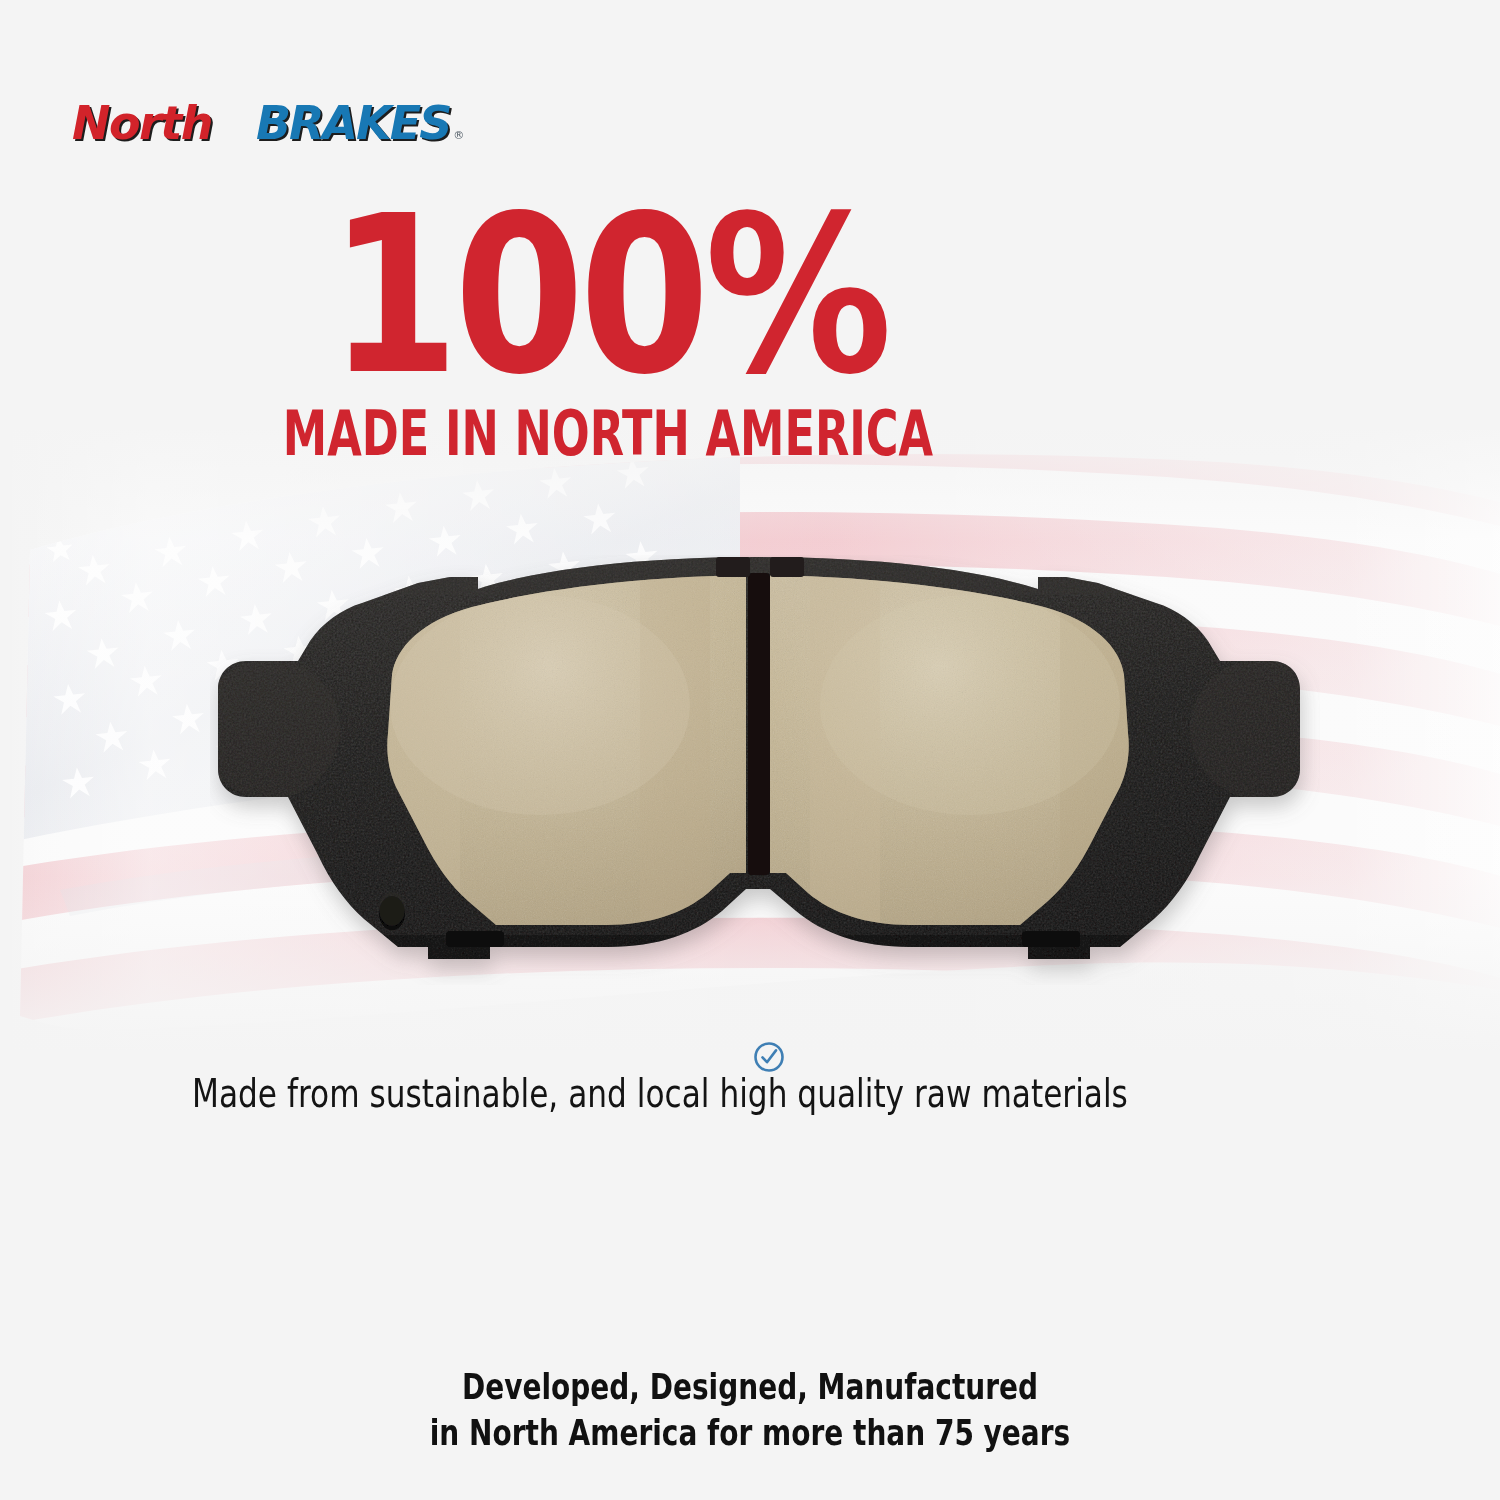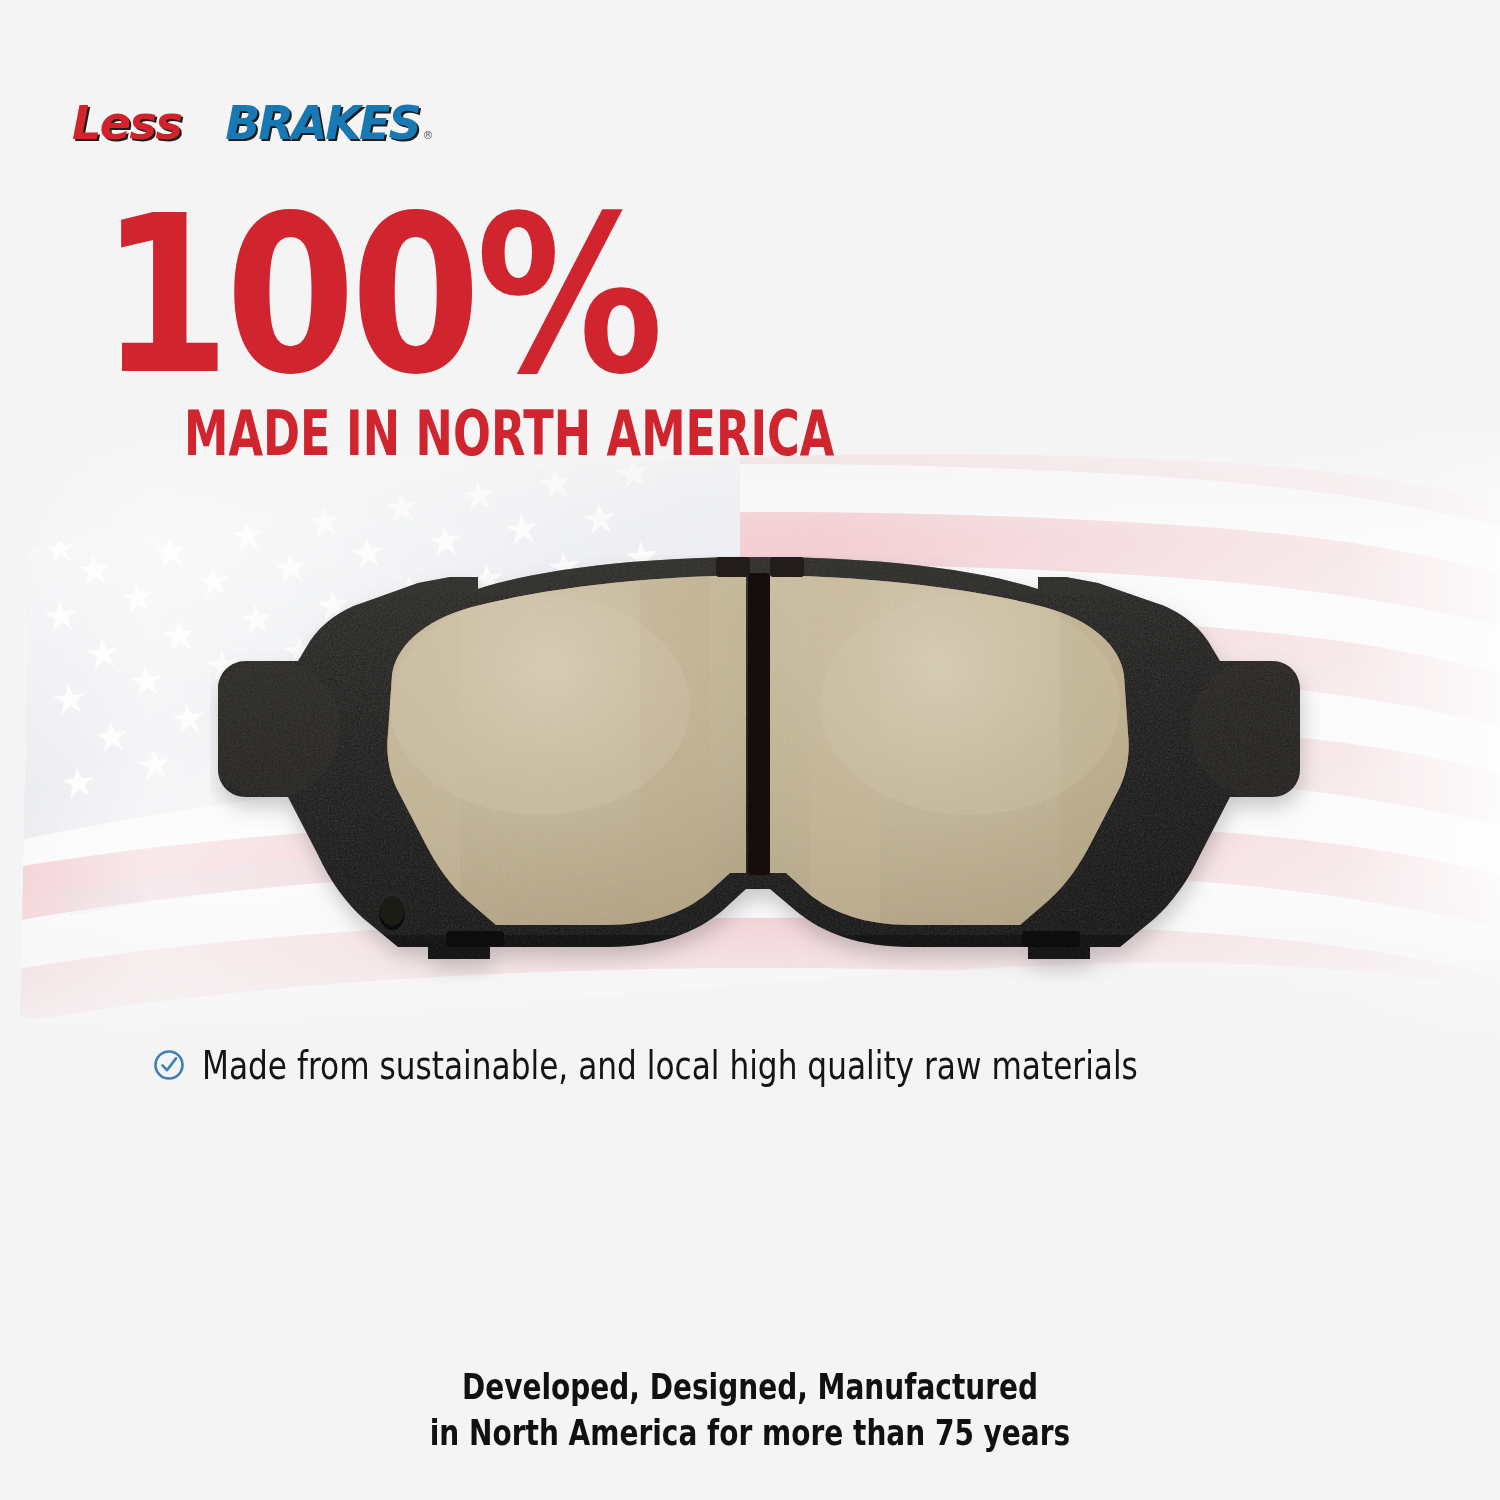--- a/index.html
+++ b/index.html
@@ -64,24 +64,24 @@
     top: 430px;
     width: 1500px;
     height: 620px;
     overflow: hidden;
     pointer-events: none;
   }
 
   
   .headline {
     position: absolute;
-    left: 16px;
+    left: 8px;
     top: 196px;
     width: 1200px;
-    text-align: left;
+    text-align: center;
   }
   .pct {
     font-family: "DejaVu Sans", sans-serif;
     font-weight: 700;
     font-size: 218px;
     line-height: 0.92;
     color: #d0252f;
     letter-spacing: -6px;
     transform: scaleX(0.86);
     transform-origin: center;
@@ -114,20 +114,21 @@
     position: absolute;
     left: 152px;
     top: 1040px;
     width: 1250px;
   }
   .bullet {
     display: flex;
     align-items: center;
     margin-bottom: 12px;
     height: 50px;
+    flex-direction: column;
   }
   .bullet-icon {
     flex: 0 0 auto;
     width: 34px;
     height: 34px;
     margin-right: 16px;
     display: block;
   }
   .bullet-text {
     font-family: "DejaVu Sans", sans-serif;
@@ -294,21 +295,21 @@
           <path d="M60,460 C330,410 740,400 1120,424 L1128,448 C750,424 340,434 70,486 Z" fill="#d5d8dd"></path>
         </g>
       </g>
 
       <rect x="0" y="0" width="1500" height="620" fill="url(#fadeR)"></rect>
       <rect x="0" y="0" width="1500" height="620" fill="url(#fadeV)"></rect>
     </svg>
   </div>
 
   <div class="logo">
-    <span class="logo-ameri">Less</span>
+    <span class="logo-ameri">North</span>
     <span class="logo-brakes">BRAKES</span>
     <span class="logo-reg">®</span>
   </div>
 
   <div class="headline">
     <span class="pct">100%</span>
     <span class="made-in">MADE IN NORTH AMERICA</span>
   </div>
 
   <div class="pad-wrap">

